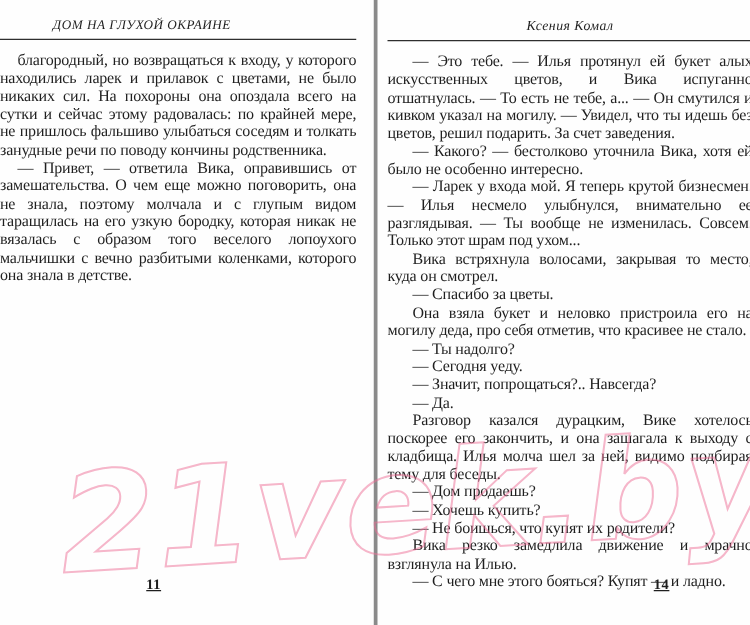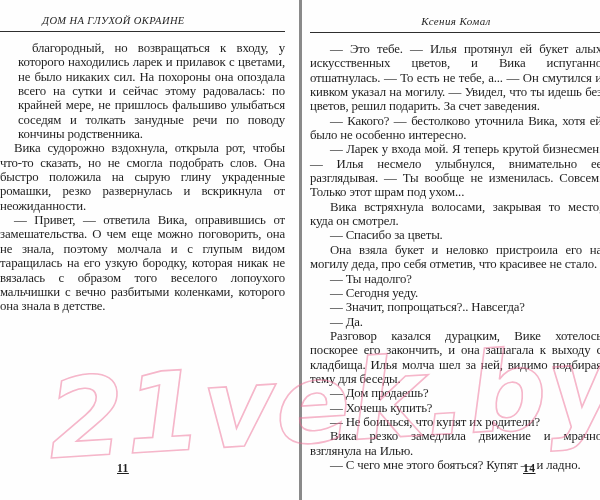--- a/index.html
+++ b/index.html
@@ -30,21 +30,21 @@
   .body-text{
     margin-top:9px;
     font-size:12.8px;
     line-height:14.35px;
     letter-spacing:-0.15px;
     text-align:justify;
     text-justify:inter-word;
   }
   .para{margin:0;text-indent:20px;}
   #page-left .para{text-indent:14px;}
-  .para.noindent{text-indent:0;padding-left:18px;}
+  .para.noindent{text-indent:0;}
   
   .folio{
     position:absolute;
     font-weight:bold;
     font-size:11.5px;
     letter-spacing:0.5px;
     text-decoration:underline;
   }
   #folio-left{left:117px;top:462px;}
   #folio-right{left:523px;top:462px;}
@@ -72,21 +72,20 @@
 </style>
 </head>
 <body>
 
 <div id="screen">
 
   <div class="page" id="page-left">
     <div class="running-head">ДОМ НА ГЛУХОЙ ОКРАИНЕ</div>
     <div class="body-text" id="body-left">
         <p class="para noindent">благородный, но возвращаться к входу, у которого находились ларек и прилавок с цветами, не было никаких сил. На похороны она опоздала всего на сутки и сейчас этому радовалась: по крайней мере, не пришлось фальшиво улыбаться соседям и толкать занудные речи по поводу кончины родственника.</p>
-        <p class="para">Вика судорожно вздохнула, открыла рот, чтобы что-то сказать, но не смогла подобрать слов. Она быстро положила на сырую глину украденные ромашки, резко развернулась и вскрикнула от неожиданности.</p>
         <p class="para">— Привет, — ответила Вика, оправившись от замешательства. О чем еще можно поговорить, она не знала, поэтому молчала и с глупым видом таращилась на его узкую бородку, которая никак не вязалась с образом того веселого лопоухого мальчишки с вечно разбитыми коленками, которого она знала в детстве.</p>
       </div>
   </div>
 
   <div class="page" id="page-right">
     <div class="running-head">Ксения Комал</div>
     <div class="body-text" id="body-right">
         <p class="para">— Это тебе. — Илья протянул ей букет алых искусственных цветов, и Вика испуганно отшатнулась. — То есть не тебе, а... — Он смутился и кивком указал на могилу. — Увидел, что ты идешь без цветов, решил подарить. За счет заведения.</p>
         <p class="para">— Какого? — бестолково уточнила Вика, хотя ей было не особенно интересно.</p>
         <p class="para">— Ларек у входа мой. Я теперь крутой бизнесмен. — Илья несмело улыбнулся, внимательно ее разглядывая. — Ты вообще не изменилась. Совсем. Только этот шрам под ухом...</p>

